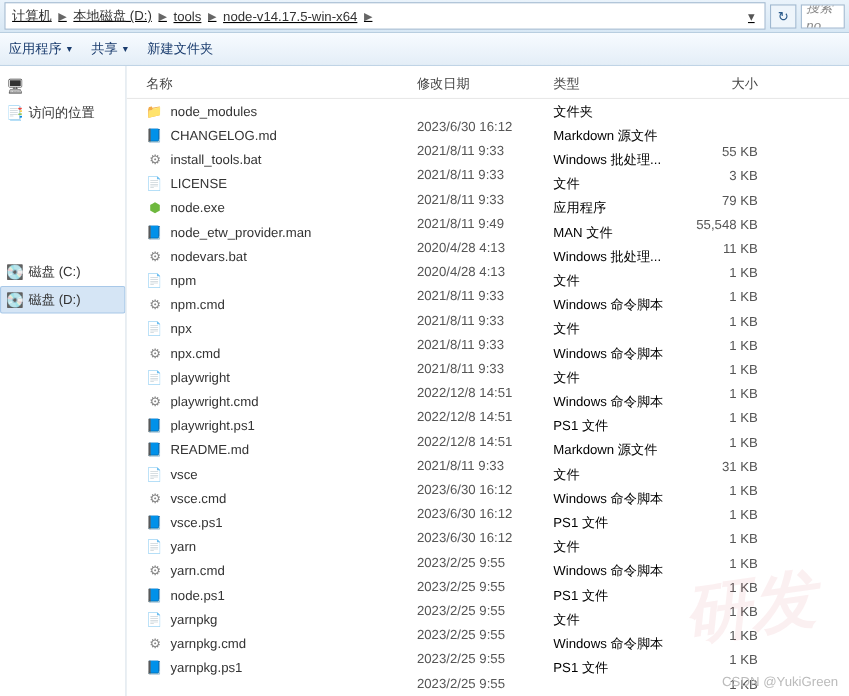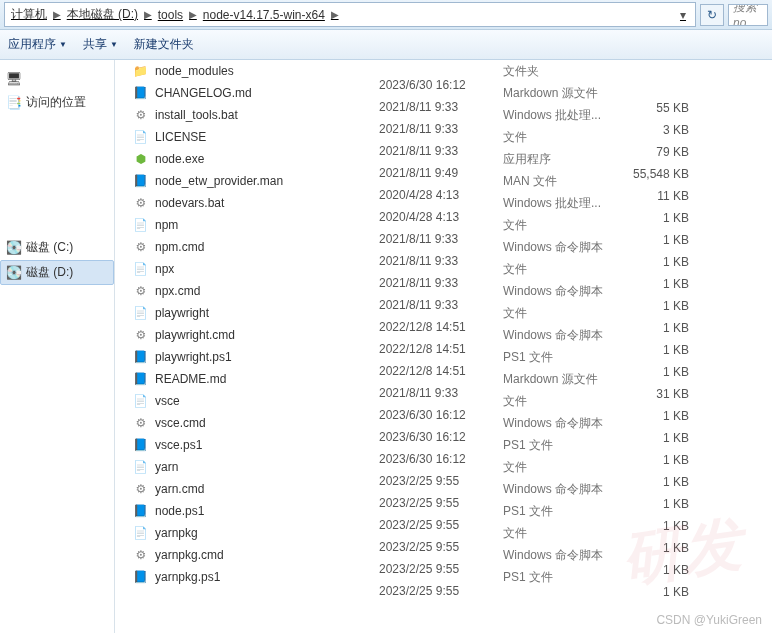--- a/index.html
+++ b/index.html
@@ -27,21 +27,21 @@
 .content { flex: 1; overflow: auto; }
 .cols { display: flex; padding: 8px 0 4px 18px; border-bottom: 1px solid #e8e8e8; color: #444; }
 .col-name { width: 246px; cursor: pointer; }
 .col-date { width: 124px; cursor: pointer; }
 .col-type { width: 114px; cursor: pointer; }
 .col-size { width: 80px; text-align: right; cursor: pointer; padding-right: 8px; }
 
 .row { display: flex; align-items: center; padding: 2px 0 2px 18px; height: 22px; cursor: pointer; }
 .cell-name { width: 246px; display: flex; align-items: center; gap: 6px; color: #333; }
 .cell-date { width: 124px; color: #555; margin-top: 28px; }
-.cell-type { width: 114px; color: #737373; white-space: nowrap; overflow: hidden; text-overflow: ellipsis; }
+.cell-type { width: 114px; color: #000000; white-space: nowrap; overflow: hidden; text-overflow: ellipsis; }
 .cell-size { width: 80px; text-align: right; color: #555; padding-right: 8px; margin-top: 29px; }
 
 .ficon { width: 16px; height: 16px; display: inline-flex; align-items: center; justify-content: center; font-size: 12px; flex-shrink: 0; }
 .ficon.folder { color: #e8b63a; }
 .ficon.md { color: #5a7ca8; }
 .ficon.bat { color: #888; }
 .ficon.file { color: #999; }
 .ficon.exe { color: #6eb83e; }
 .ficon.man { color: #5a7ca8; }
 .ficon.cmd { color: #888; }
@@ -117,20 +117,26 @@
         <span class="side-icon">💽</span>
         <span>磁盘 (C:)</span>
       </div>
     <div class="side-item sel">
         <span class="side-icon">💽</span>
         <span>磁盘 (D:)</span>
       </div>
   </div>
 
   <div class="content">
+    <div class="cols">
+      <div class="col-name">名称</div>
+      <div class="col-date">修改日期</div>
+      <div class="col-type">类型</div>
+      <div class="col-size">大小</div>
+    </div>
     <div id="file-rows">
         <div class="row">
           <div class="cell-name">
             <span class="ficon folder">📁</span>
             <span>node_modules</span>
           </div>
           <div class="cell-date">2023/6/30 16:12</div>
           <div class="cell-type">文件夹</div>
           <div class="cell-size"></div>
         </div>

